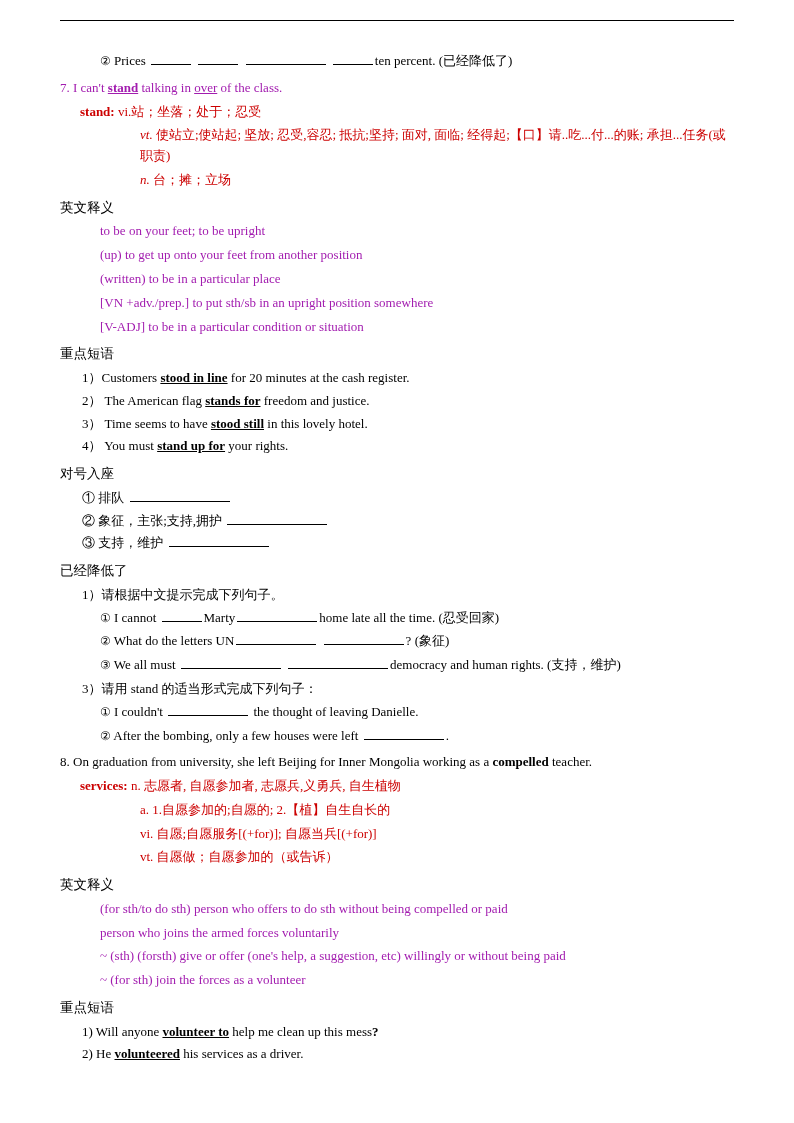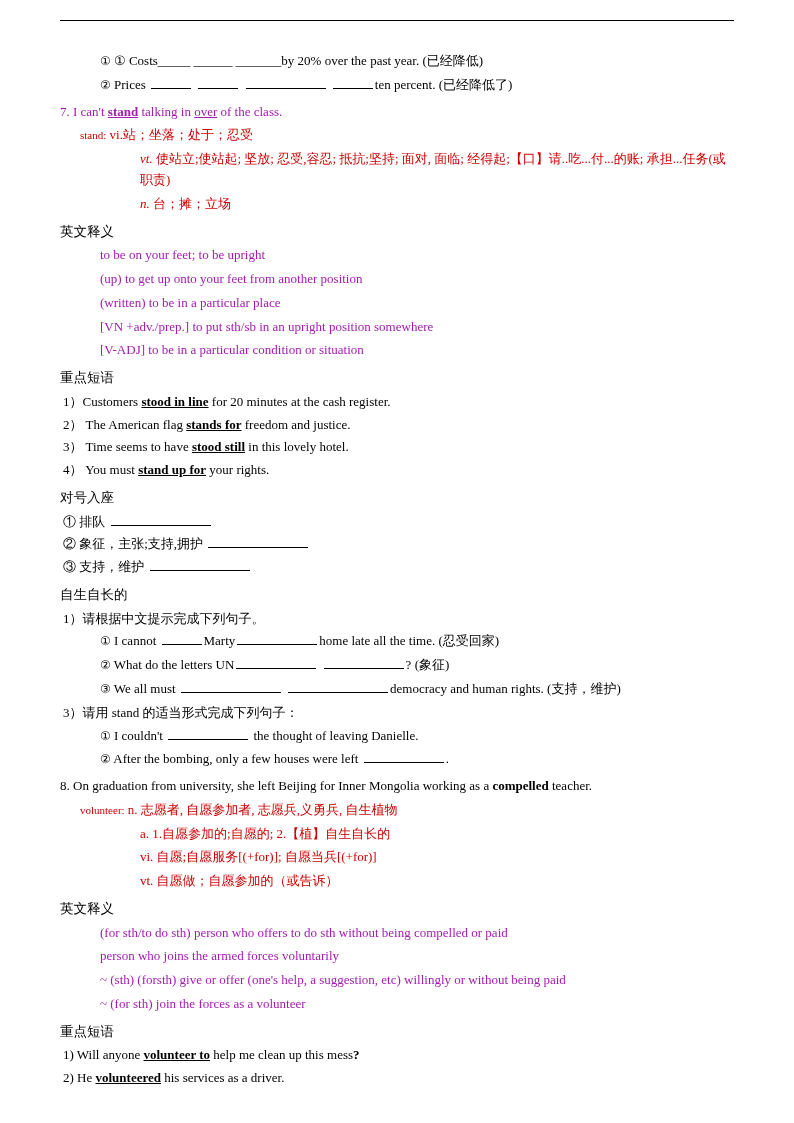--- a/index.html
+++ b/index.html
@@ -53,39 +53,35 @@
     }
 
     .section-title {
       font-size: 13.5px;
       margin-top: 6px;
       margin-bottom: 3px;
     }
 
     .numbered-item {
       display: block;
-      margin-left: 3px;
+      margin-left: 22px;
       margin-bottom: 2px;
       line-height: 1.6;
     }
     .entry-word {
-      font-weight: normal;
-      font-size: 11px;
+      font-weight: bold;
+      font-size: 13px;
     }
   </style>
 </head>
 <body>
 
 <div class="top-line"></div>
 
 <div class="section indent2">
-  <span class="line">
-    <span class="circle-num">①</span>
-    <span>① Costs_____ ______ _______by 20% over the past year. (已经降低)</span>
-  </span>
   <span class="line">
     <span class="circle-num">②</span>
     <span> Prices <span class="blank blank-short"></span> <span class="blank blank-short"></span> <span class="blank blank-medium"></span> <span class="blank blank-short"></span>ten percent. (已经降低了)</span>
   </span>
 </div>
 
 <div class="section">
 
   <span class="line">
     <span class="blue">7. I can't </span><span class="blue underline bold">stand</span><span class="blue"> talking in </span><span class="blue underline">over</span><span class="blue"> of the class.</span>
@@ -127,21 +123,21 @@
     <span class="numbered-item">4）  You must <span class="bold underline">stand up for</span> your rights.</span>
   </div>
 
   <span class="line section-title">对号入座</span>
   <div>
     <span class="numbered-item">① 排队 <span class="blank blank-long"></span></span>
     <span class="numbered-item">② 象征，主张;支持,拥护 <span class="blank blank-long"></span></span>
     <span class="numbered-item">③ 支持，维护 <span class="blank blank-long"></span></span>
   </div>
 
-  <span class="line section-title">自生自长的</span>
+  <span class="line section-title">已经降低了</span>
   <span class="numbered-item">1）请根据中文提示完成下列句子。</span>
   <div class="indent2">
     <span class="line"><span class="circle-num">①</span> I cannot <span class="blank blank-short"></span>Marty<span class="blank blank-medium"></span>home late all the time. (忍受回家)</span>
     <span class="line"><span class="circle-num">②</span> What do the letters UN<span class="blank blank-medium"></span> <span class="blank blank-medium"></span>? (象征)</span>
     <span class="line"><span class="circle-num">③</span> We all must <span class="blank blank-long"></span> <span class="blank blank-long"></span>democracy and human rights. (支持，维护)</span>
   </div>
 
   <span class="numbered-item">3）请用 stand 的适当形式完成下列句子：</span>
   <div class="indent2">
     <span class="line"><span class="circle-num">①</span> I couldn't <span class="blank blank-medium"></span> the thought of leaving Danielle.</span>
@@ -149,21 +145,21 @@
   </div>
 </div>
 
 <div class="section">
   <span class="line">
     8. On graduation from university, she left Beijing for Inner Mongolia working as a <span class="bold">compelled</span> teacher.
   </span>
 
   <div class="indent1">
     <span class="line">
-      <span class="entry-word red">volunteer:</span>
+      <span class="entry-word red">services:</span>
       <span class="red"> n. 志愿者, 自愿参加者, 志愿兵,义勇兵, 自生植物</span>
     </span>
     <div class="indent3">
       <span class="line red">a. 1.自愿参加的;自愿的;  2.【植】自生自长的</span>
       <span class="line red">vi. 自愿;自愿服务[(+for)]; 自愿当兵[(+for)]</span>
       <span class="line red">vt. 自愿做；自愿参加的（或告诉）</span>
     </div>
   </div>
 
   <span class="line section-title">英文释义</span>

